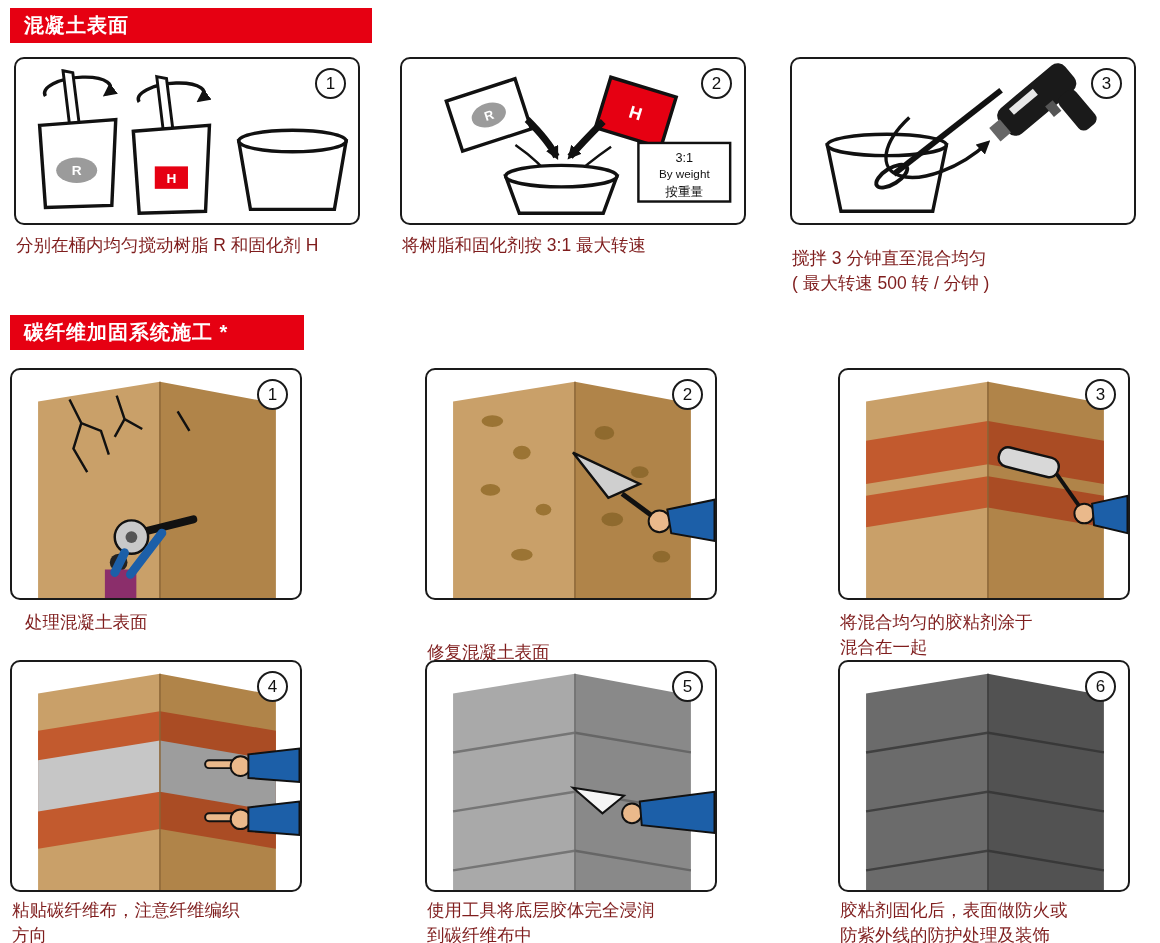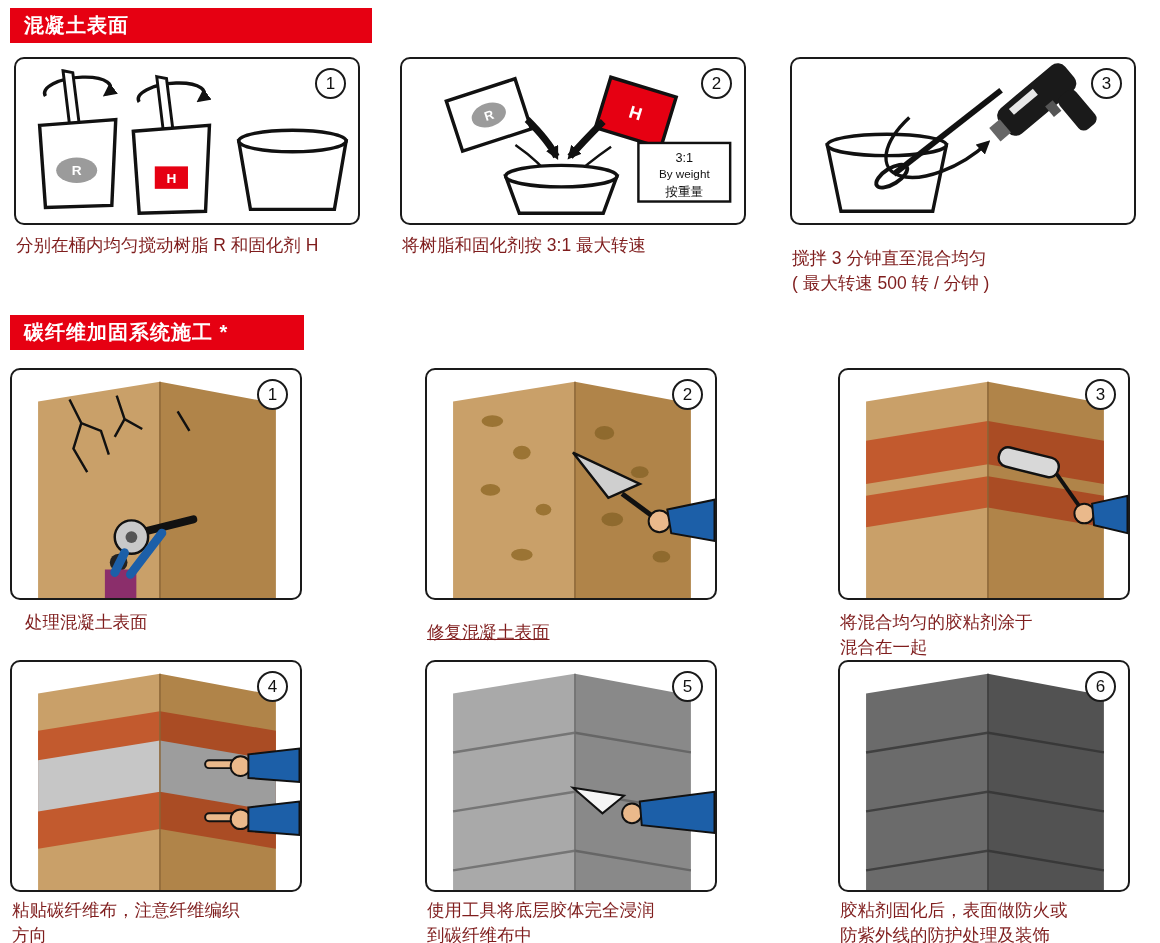--- a/index.html
+++ b/index.html
@@ -208,21 +208,21 @@
         <circle cx="248" cy="146" r="10" fill="#eab98b" stroke="#111" stroke-width="2"></circle>
         <polygon points="256,136 292,128 292,166 258,158" fill="#1c5fa8" stroke="#111" stroke-width="2"></polygon>
       </g>
     </svg>
     <div class="step-num">
       <span>3</span>
     </div>
   </div>
 
   <div class="caption" style="left:12px; top:610px; width:300px;margin-left:13px;">处理混凝土表面</div>
-  <div class="caption" style="left:427px; top:620px; width:300px;text-decoration:underline;">修复混凝土表面</div>
+  <div class="caption" style="left:427px; top:640px; width:300px;">修复混凝土表面</div>
   <div class="caption" style="left:840px; top:610px; width:300px;">将混合均匀的胶粘剂涂于
 混合在一起</div>
 
   <div class="panel" style="left:10px; top:660px; width:292px; height:232px;">
     <svg viewBox="0 0 292 232">
       <polygon points="26,32 150,12 150,232 26,232" fill="#c9a069"></polygon>
       <polygon points="150,12 268,34 268,232 150,232" fill="#b08449"></polygon>
       <polygon points="26,70 150,50 150,170 26,190" fill="#c25a2e"></polygon>
       <polygon points="150,50 268,70 268,190 150,170" fill="#aa4c24"></polygon>
       <polygon points="26,100 150,80 150,132 26,152" fill="#c6c6c6"></polygon>

